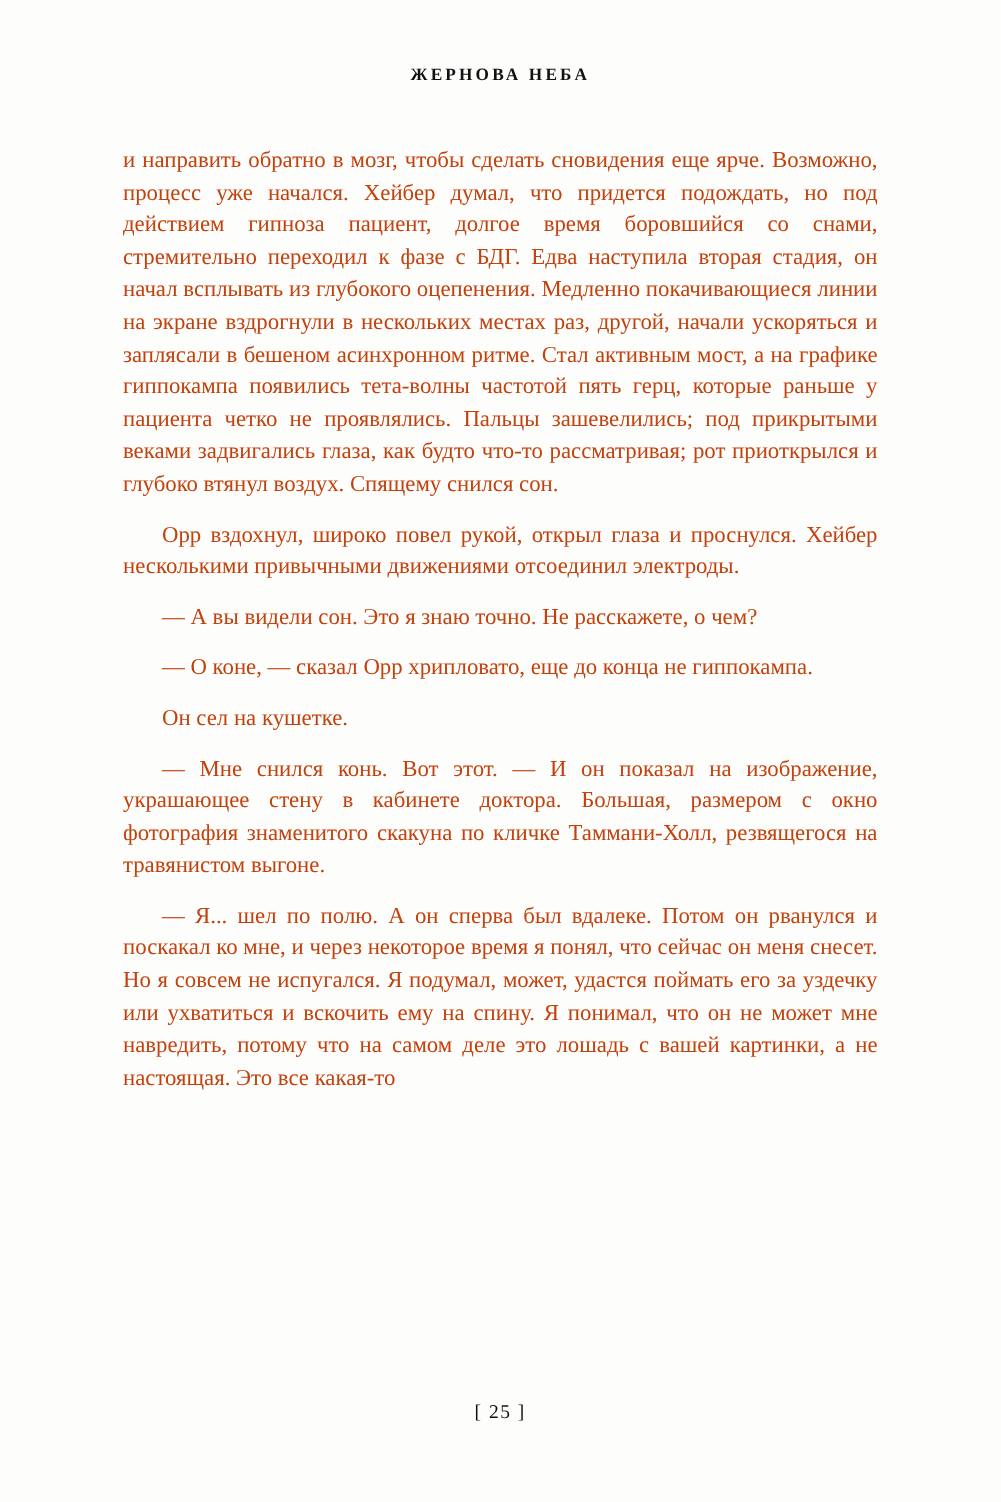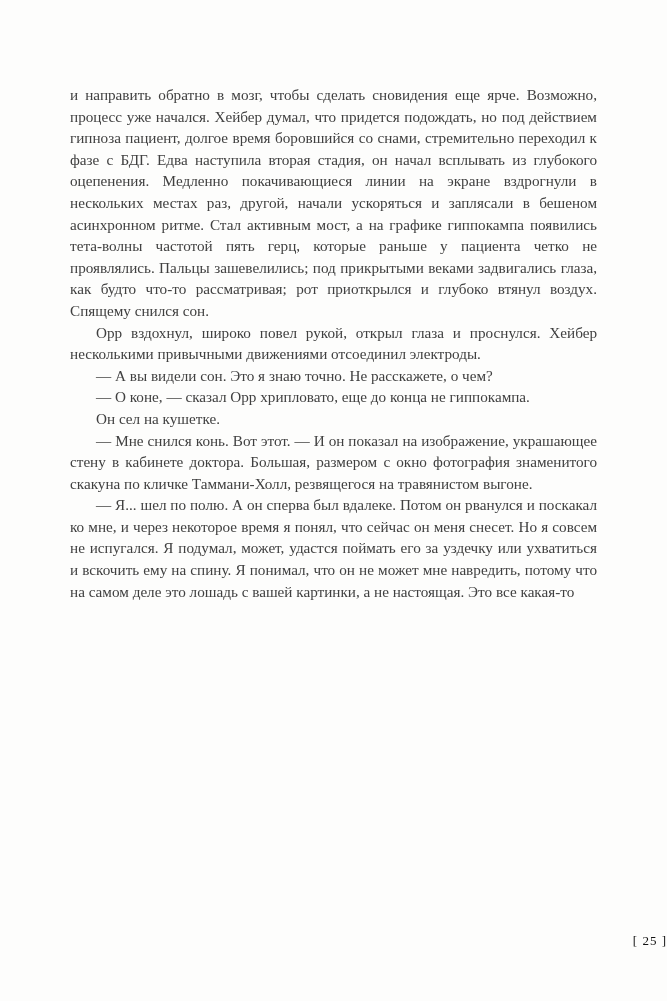--- a/index.html
+++ b/index.html
@@ -35,47 +35,48 @@
     color: #111;
     text-transform: uppercase;
   }
   .text-block {
     position: absolute;
     top: 84px;
     left: 70px;
     width: 527px;
   }
   p.para {
-    margin: 0;
+    margin: 12px;
     font-size: 15.2px;
     line-height: 21.6px;
     text-align: justify;
     text-justify: inter-word;
-    color: #404040;
+    color: #c2410c;
     hyphens: manual;
   }
   p.indent {
     text-indent: 26px;
   }
   .folio {
     position: absolute;
     bottom: 52px;
     left: 0;
     right: 0;
-    text-align: right;
+    text-align: center;
     font-size: 13px;
     letter-spacing: 1px;
     color: #111;
   }
 </style>
 </head>
 <body>
 
 <div class="page">
 
+  <div class="running-head">ЖЕРНОВА НЕБА</div>
 
   <div class="text-block">
     <p class="para">и направить обратно в мозг, чтобы сделать сновидения еще ярче. Возможно, процесс уже начался. Хейбер думал, что придется подождать, но под действием гипноза пациент, долгое время боровшийся со снами, стремительно переходил к фазе с БДГ. Едва наступила вторая стадия, он начал всплывать из глубокого оцепенения. Медленно покачивающиеся линии на экране вздрогнули в нескольких местах раз, другой, начали ускоряться и заплясали в бешеном асинхронном ритме. Стал активным мост, а на графике гиппокампа появились тета-волны частотой пять герц, которые раньше у пациента четко не проявлялись. Пальцы зашевелились; под прикрытыми веками задвигались глаза, как будто что-то рассматривая; рот приоткрылся и глубоко втянул воздух. Спящему снился сон.</p>
     <p class="para indent">Орр вздохнул, широко повел рукой, открыл глаза и проснулся. Хейбер несколькими привычными движениями отсоединил электроды.</p>
     <p class="para indent">— А вы видели сон. Это я знаю точно. Не расскажете, о чем?</p>
     <p class="para indent">— О коне, — сказал Орр хрипловато, еще до конца не гиппокампа.</p>
     <p class="para indent">Он сел на кушетке.</p>
     <p class="para indent">— Мне снился конь. Вот этот. — И он показал на изображение, украшающее стену в кабинете доктора. Большая, размером с окно фотография знаменитого скакуна по кличке Таммани-Холл, резвящегося на травянистом выгоне.</p>
     <p class="para indent">— Я... шел по полю. А он сперва был вдалеке. Потом он рванулся и поскакал ко мне, и через некоторое время я понял, что сейчас он меня снесет. Но я совсем не испугался. Я подумал, может, удастся поймать его за уздечку или ухватиться и вскочить ему на спину. Я понимал, что он не может мне навредить, потому что на самом деле это лошадь с вашей картинки, а не настоящая. Это все какая-то</p>
   </div>

